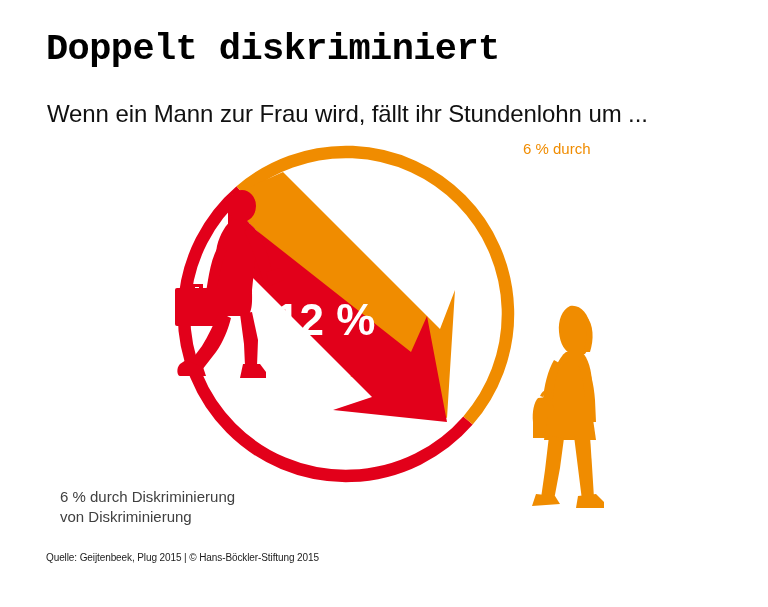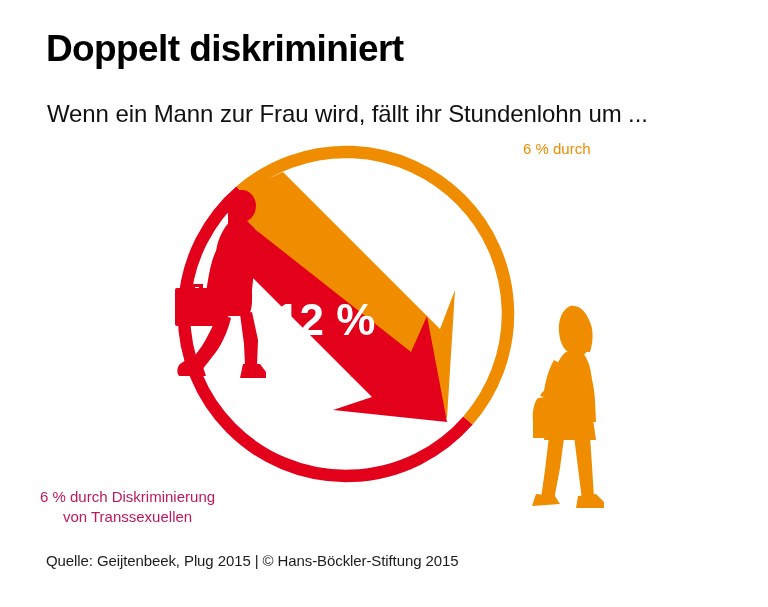--- a/index.html
+++ b/index.html
@@ -28,20 +28,21 @@
   .title {
     position: absolute;
     left: 46px;
     top: 30px;
     font-size: 37px;
     font-weight: 700;
     letter-spacing: -0.6px;
     color: #000000;
     line-height: 1.05;
     white-space: nowrap;
+    font-family: Liberation Mono, monospace;
   }
   .subtitle {
     position: absolute;
     left: 47px;
     top: 100px;
     font-size: 24px;
     font-weight: 400;
     color: #111111;
     letter-spacing: -0.1px;
     line-height: 1.15;
@@ -69,32 +70,31 @@
     font-weight: 400;
     line-height: 1.33;
     white-space: nowrap;
   }
   .label-orange {
     left: 523px;
     top: 139px;
     color: #F08C00;
   }
   .label-red {
-    left: 40px;
+    left: 60px;
     top: 487px;
-    color: #be185d;
-    text-align: center;
+    color: #404040;
   }
 
   
   .source {
     position: absolute;
     left: 46px;
     top: 552px;
-    font-size: 15px;
+    font-size: 10px;
     font-weight: 400;
     color: #1c1c1c;
     letter-spacing: -0.1px;
     white-space: nowrap;
   }
 
   .pct-text {
     font-size: 44px;
     font-weight: 700;
     fill: #ffffff;
@@ -256,18 +256,18 @@
 
     </svg>
   </div>
 
   <div class="label label-orange">
     <div>6 % durch</div>
   </div>
 
   <div class="label label-red">
     <div>6 % durch Diskriminierung</div>
-    <div>von Transsexuellen</div>
+    <div>von Diskriminierung</div>
   </div>
 
   <div class="source">Quelle: Geijtenbeek, Plug 2015 | © Hans-Böckler-Stiftung 2015</div>
 
 </div>
 
 </body></html>

